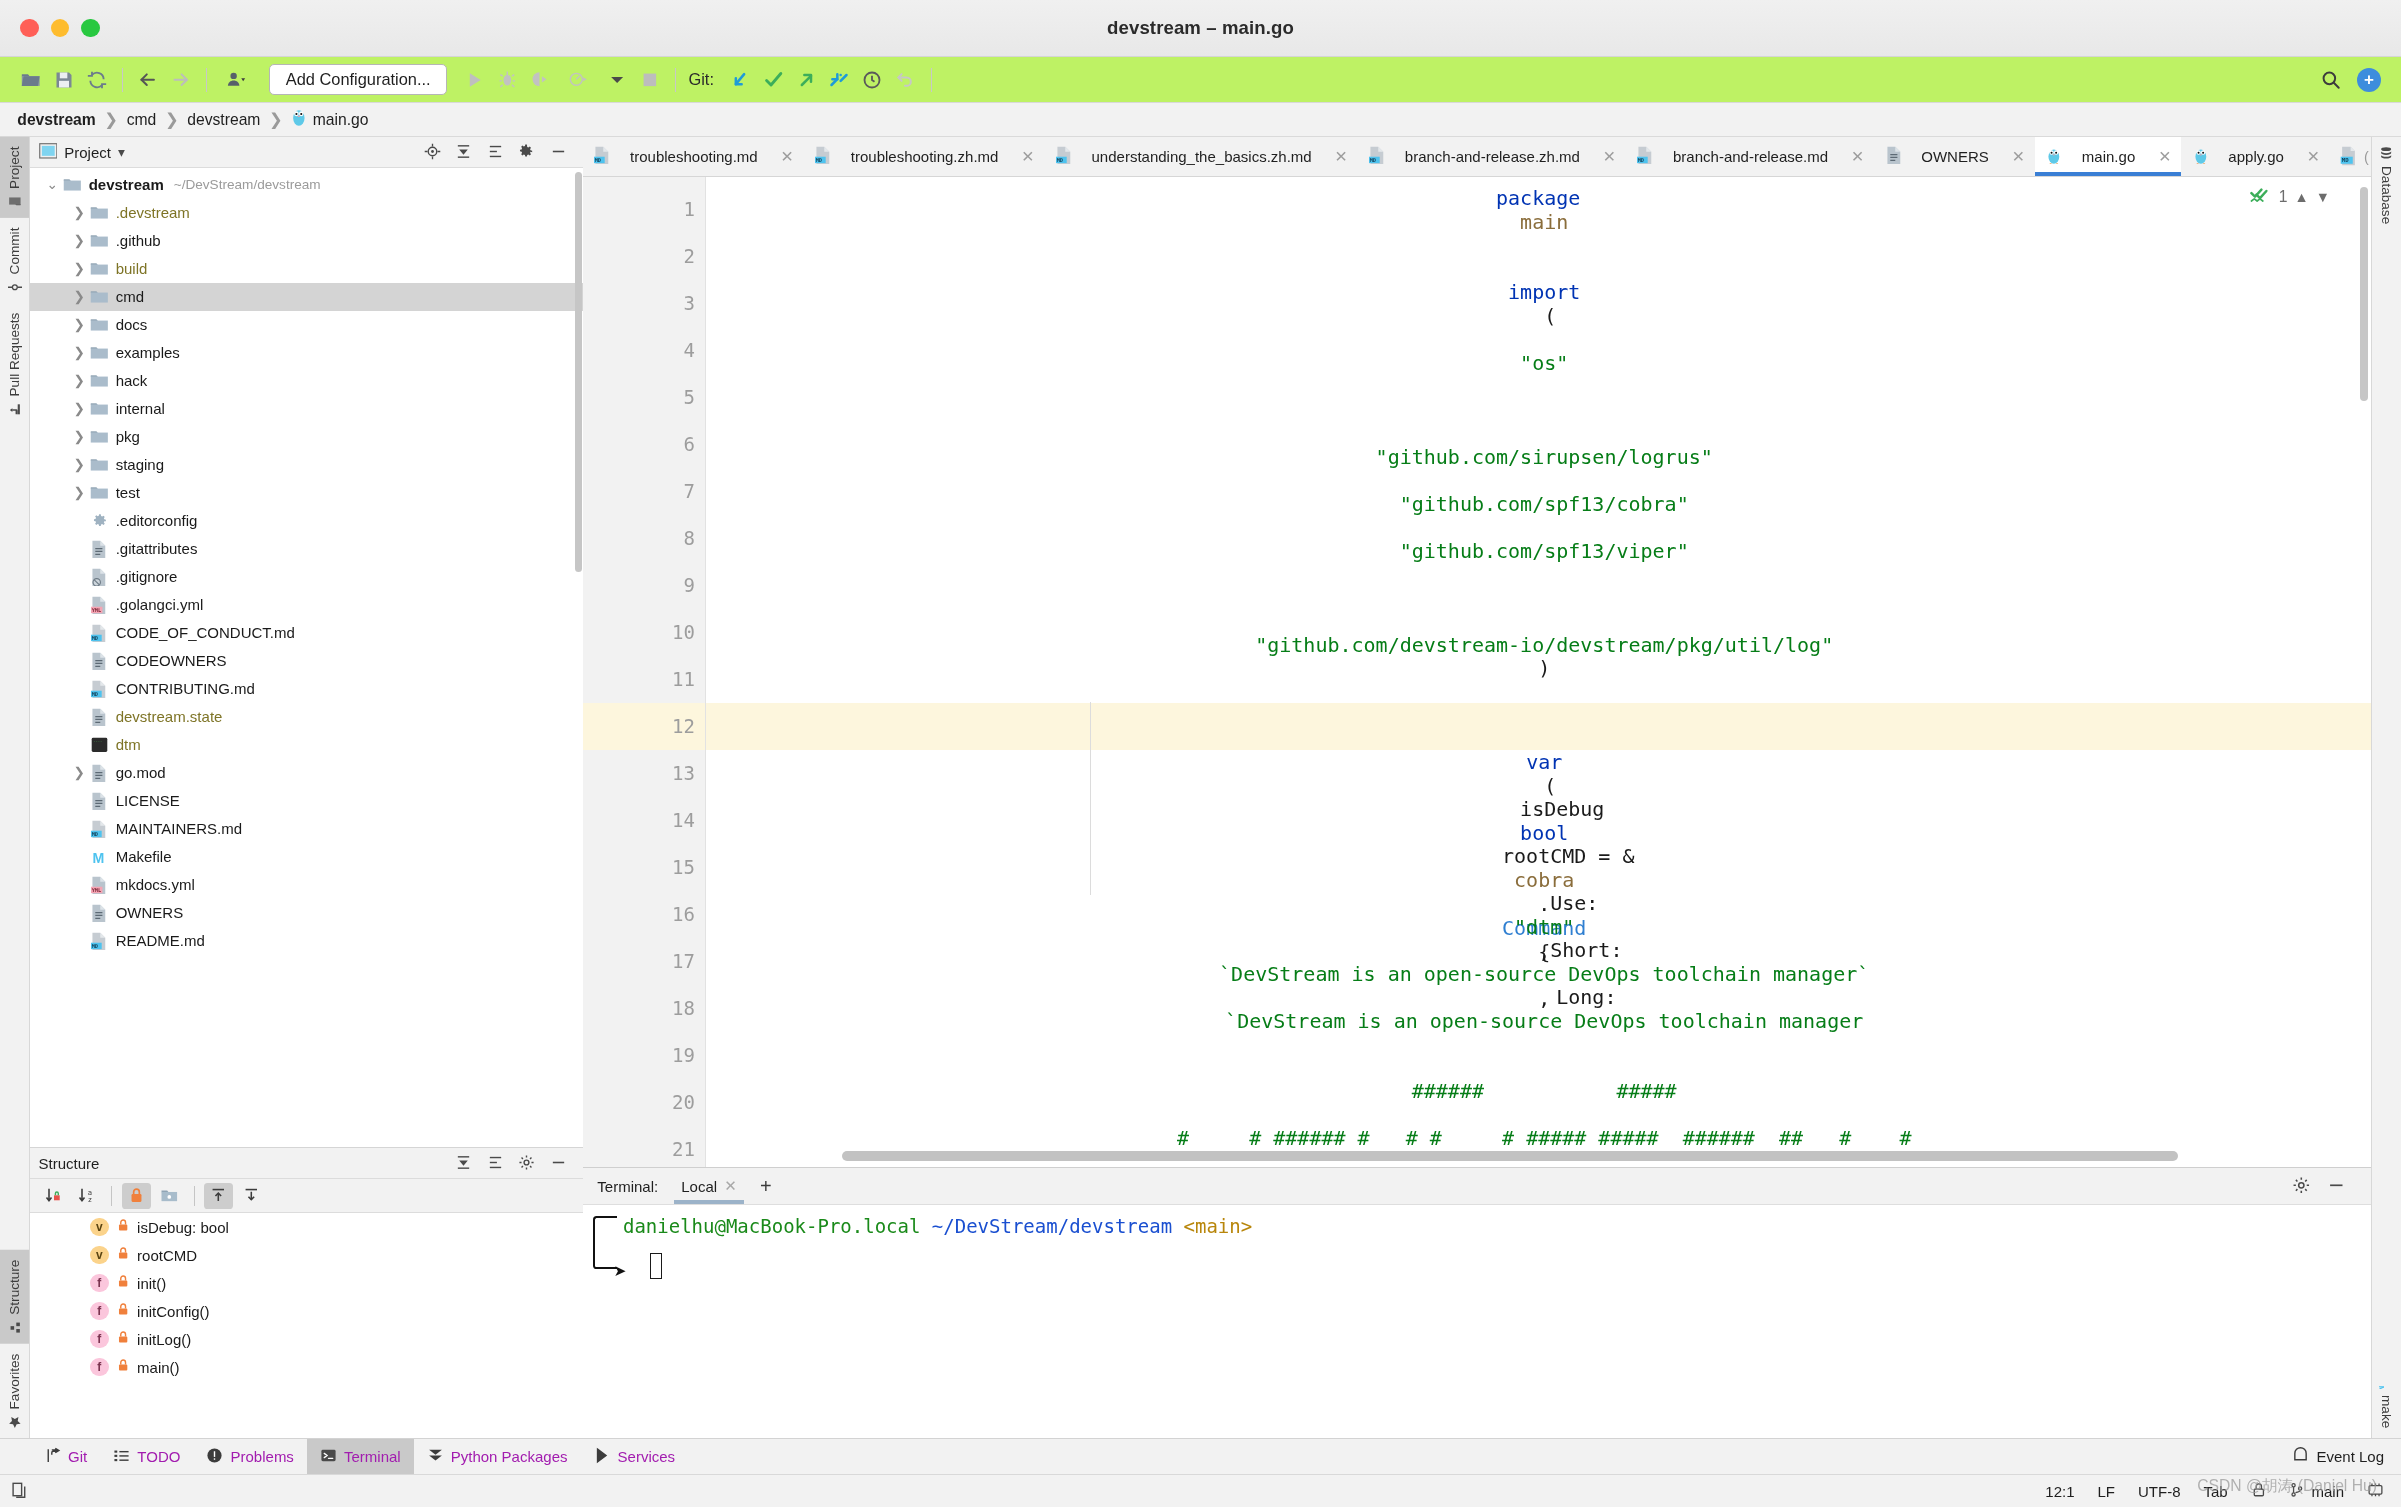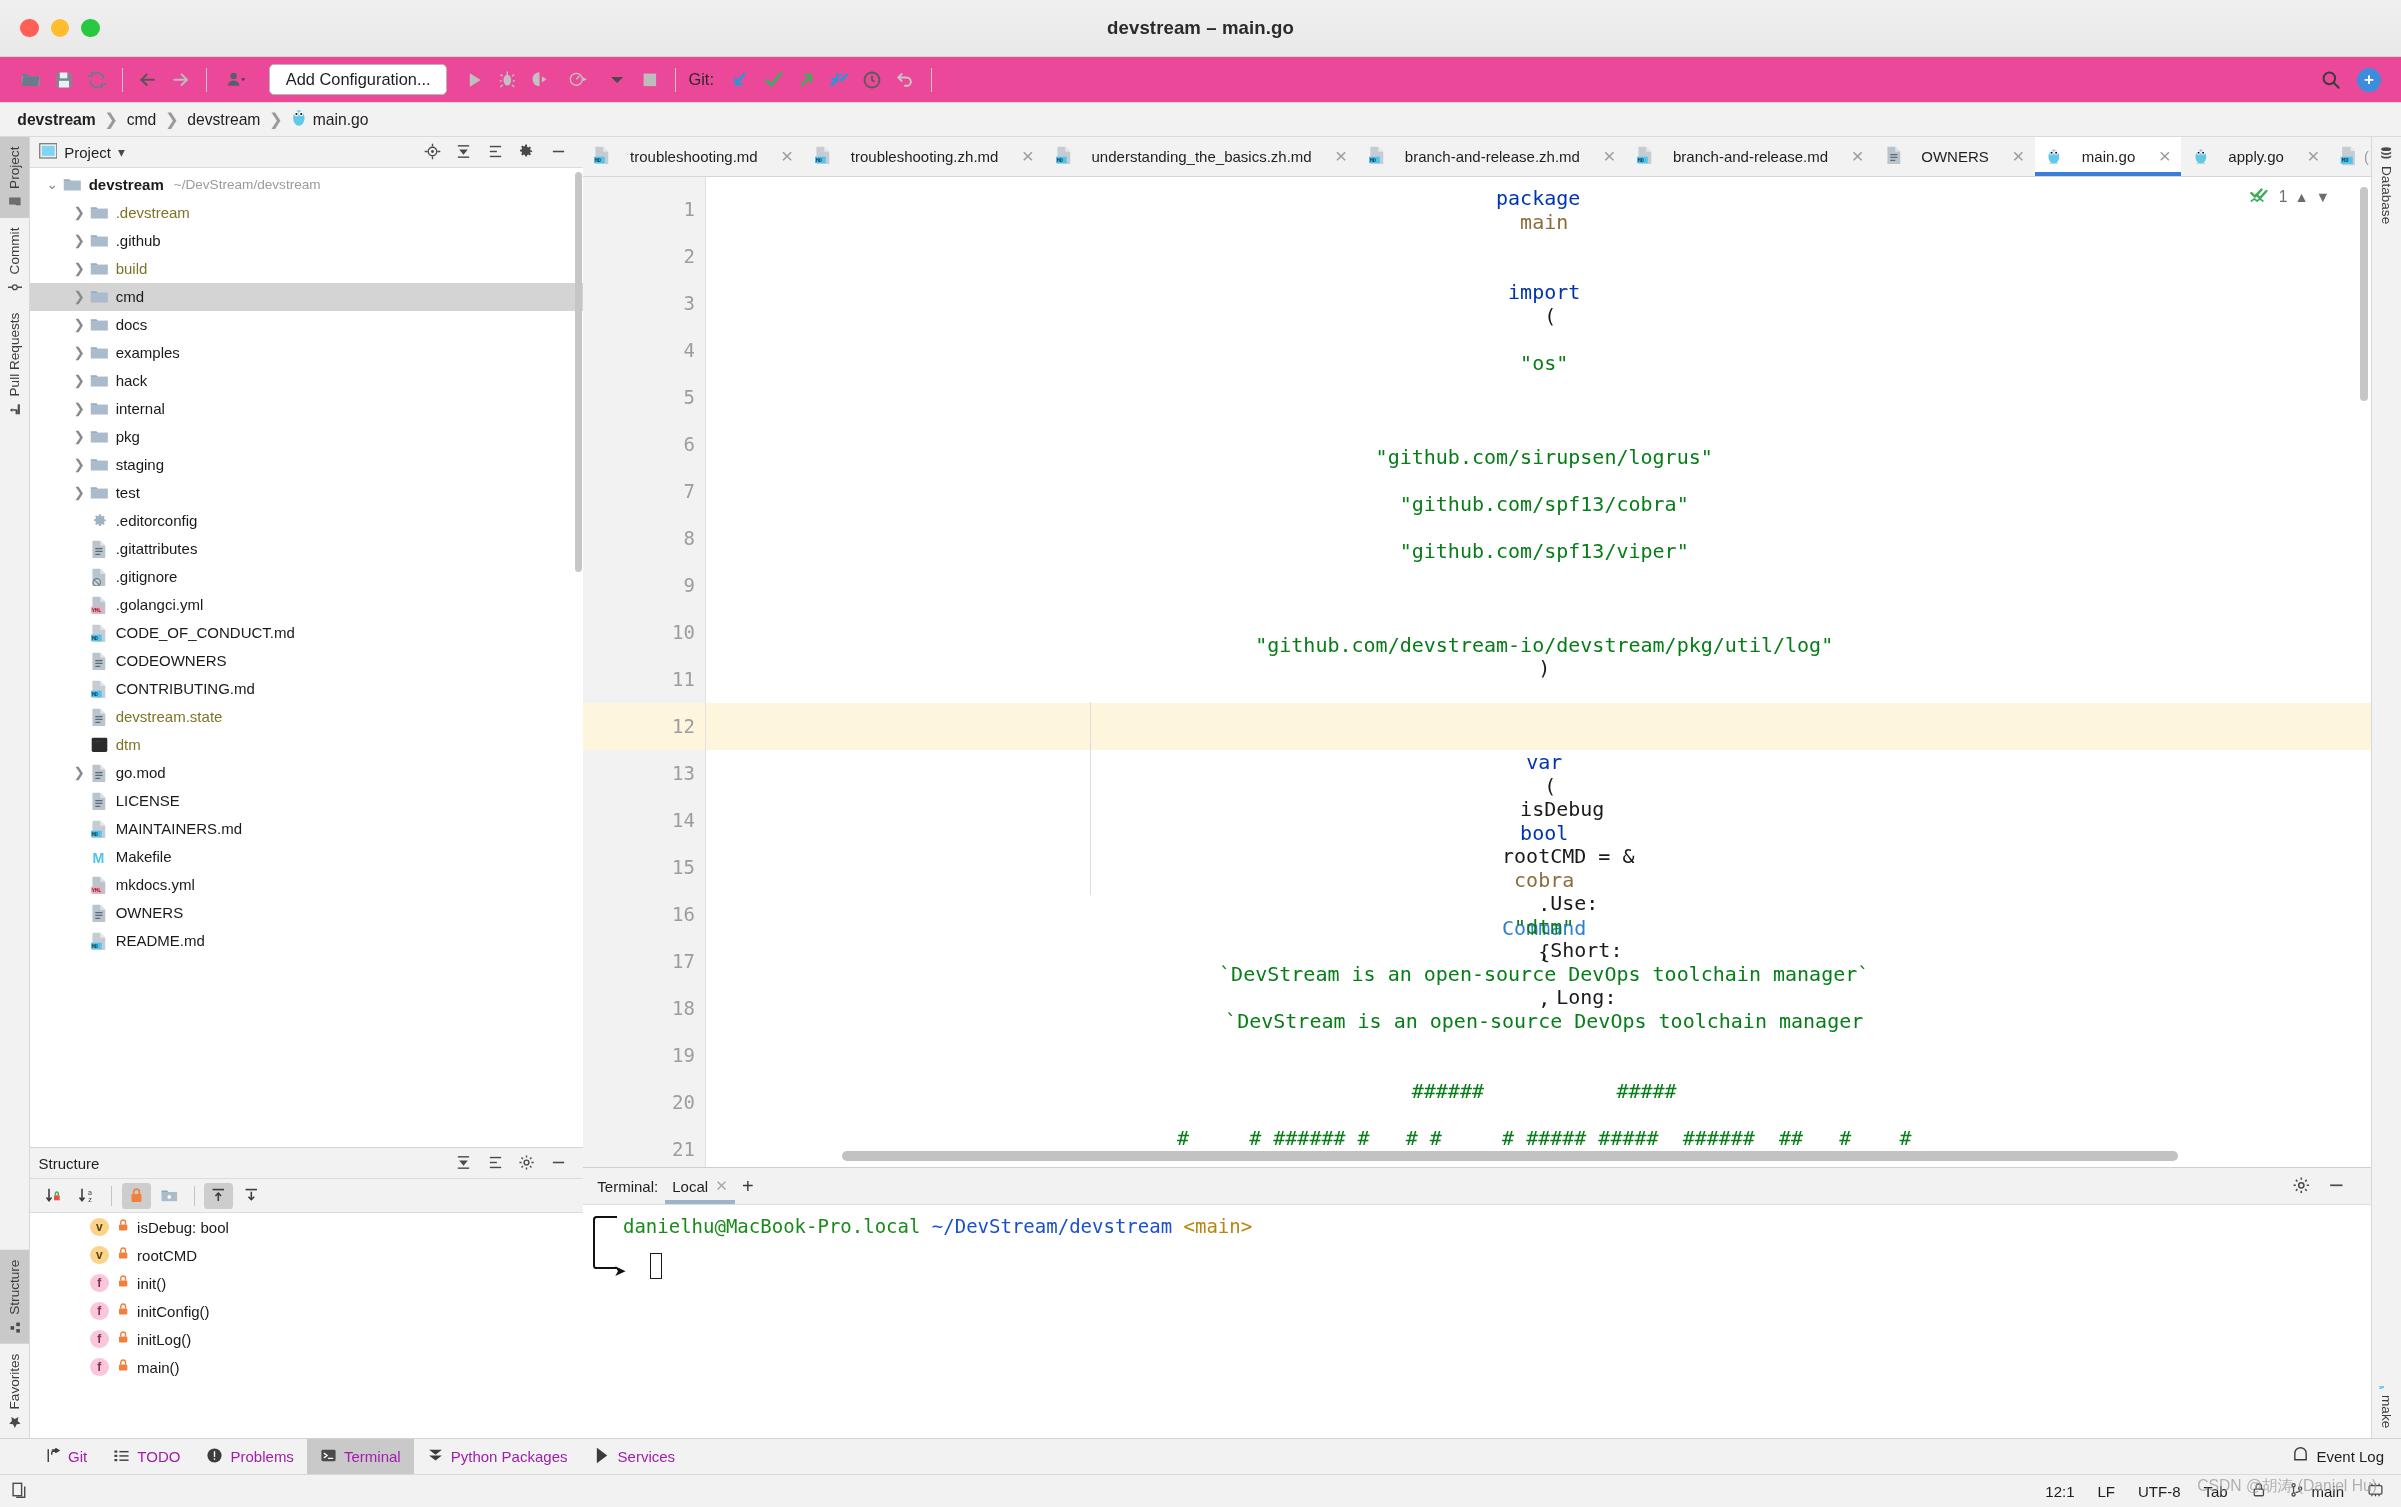--- a/index.html
+++ b/index.html
@@ -24,21 +24,21 @@
   .tl.y { background: #febc2e; }
   .tl.g { background: #28c840; }
   .title-text {
     position: absolute; left: 0; right: 0; text-align: center;
     font-size: 18.6px; color: #2b2b2b; font-weight: 700; letter-spacing: 0.1px;
     pointer-events: none;
   }
 
   
   .toolbar {
-    height: 46px; background: #ec4899; border-bottom: 0.7px solid #d9d9d9;
+    height: 46px; background: #bef264; border-bottom: 0.7px solid #d9d9d9;
     display: flex; align-items: center; padding: 0 14.3px; gap: 0; flex: none;
   }
   .tbtn {
     width: 33px; height: 33px; display: flex; align-items: center; justify-content: center;
     border-radius: 3.6px;
   }
   .tbtn svg { display: block; }
   .tsep { width: 0.7px; height: 24px; background: #c8c8c8; margin: 0 8.6px; }
   .run-config {
     height: 31px; border: 0.7px solid #b6b6b6; border-radius: 5px; background: #fff;
@@ -187,21 +187,21 @@
   .inspect-widget {
     position: absolute; right: 41px; top: 8.6px; display: flex; align-items: center; gap: 7.1px;
     font-size: 15.7px; color: #6d6d6d;
   }
   .indent-guide { position:absolute; width:0.7px; background:#dcdcdc; }
 
   
   .termwrap { height: 271px; flex: none; display: flex; flex-direction: column; border-top: 0.7px solid #cfcfcf; background: #fff; }
   .term-header {
     height: 37px; background: #f2f2f2; border-bottom: 0.7px solid #dedede;
-    display: flex; align-items: center; padding: 0 14.3px; gap: 7px; flex: none;
+    display: flex; align-items: center; padding: 0 14.3px; gap: 16px; flex: none;
   }
   .term-label { font-size: 15px; color: #1f1f1f; }
   .term-tab {
     font-size: 15px; color: #1f1f1f; display: flex; align-items: center; gap: 7.1px;
     height: 100%; padding: 0 7.1px; position: relative;
   }
   .term-tab.active::after { content:""; position:absolute; left:0; right:0; bottom:0; height:3.6px; background:#9cb3c9; }
   .term-body {
     flex: 1; background: #fff; position: relative;
     font-family: "DejaVu Sans Mono", monospace; font-size: 19px; padding: 10px 0 0 21.4px;

